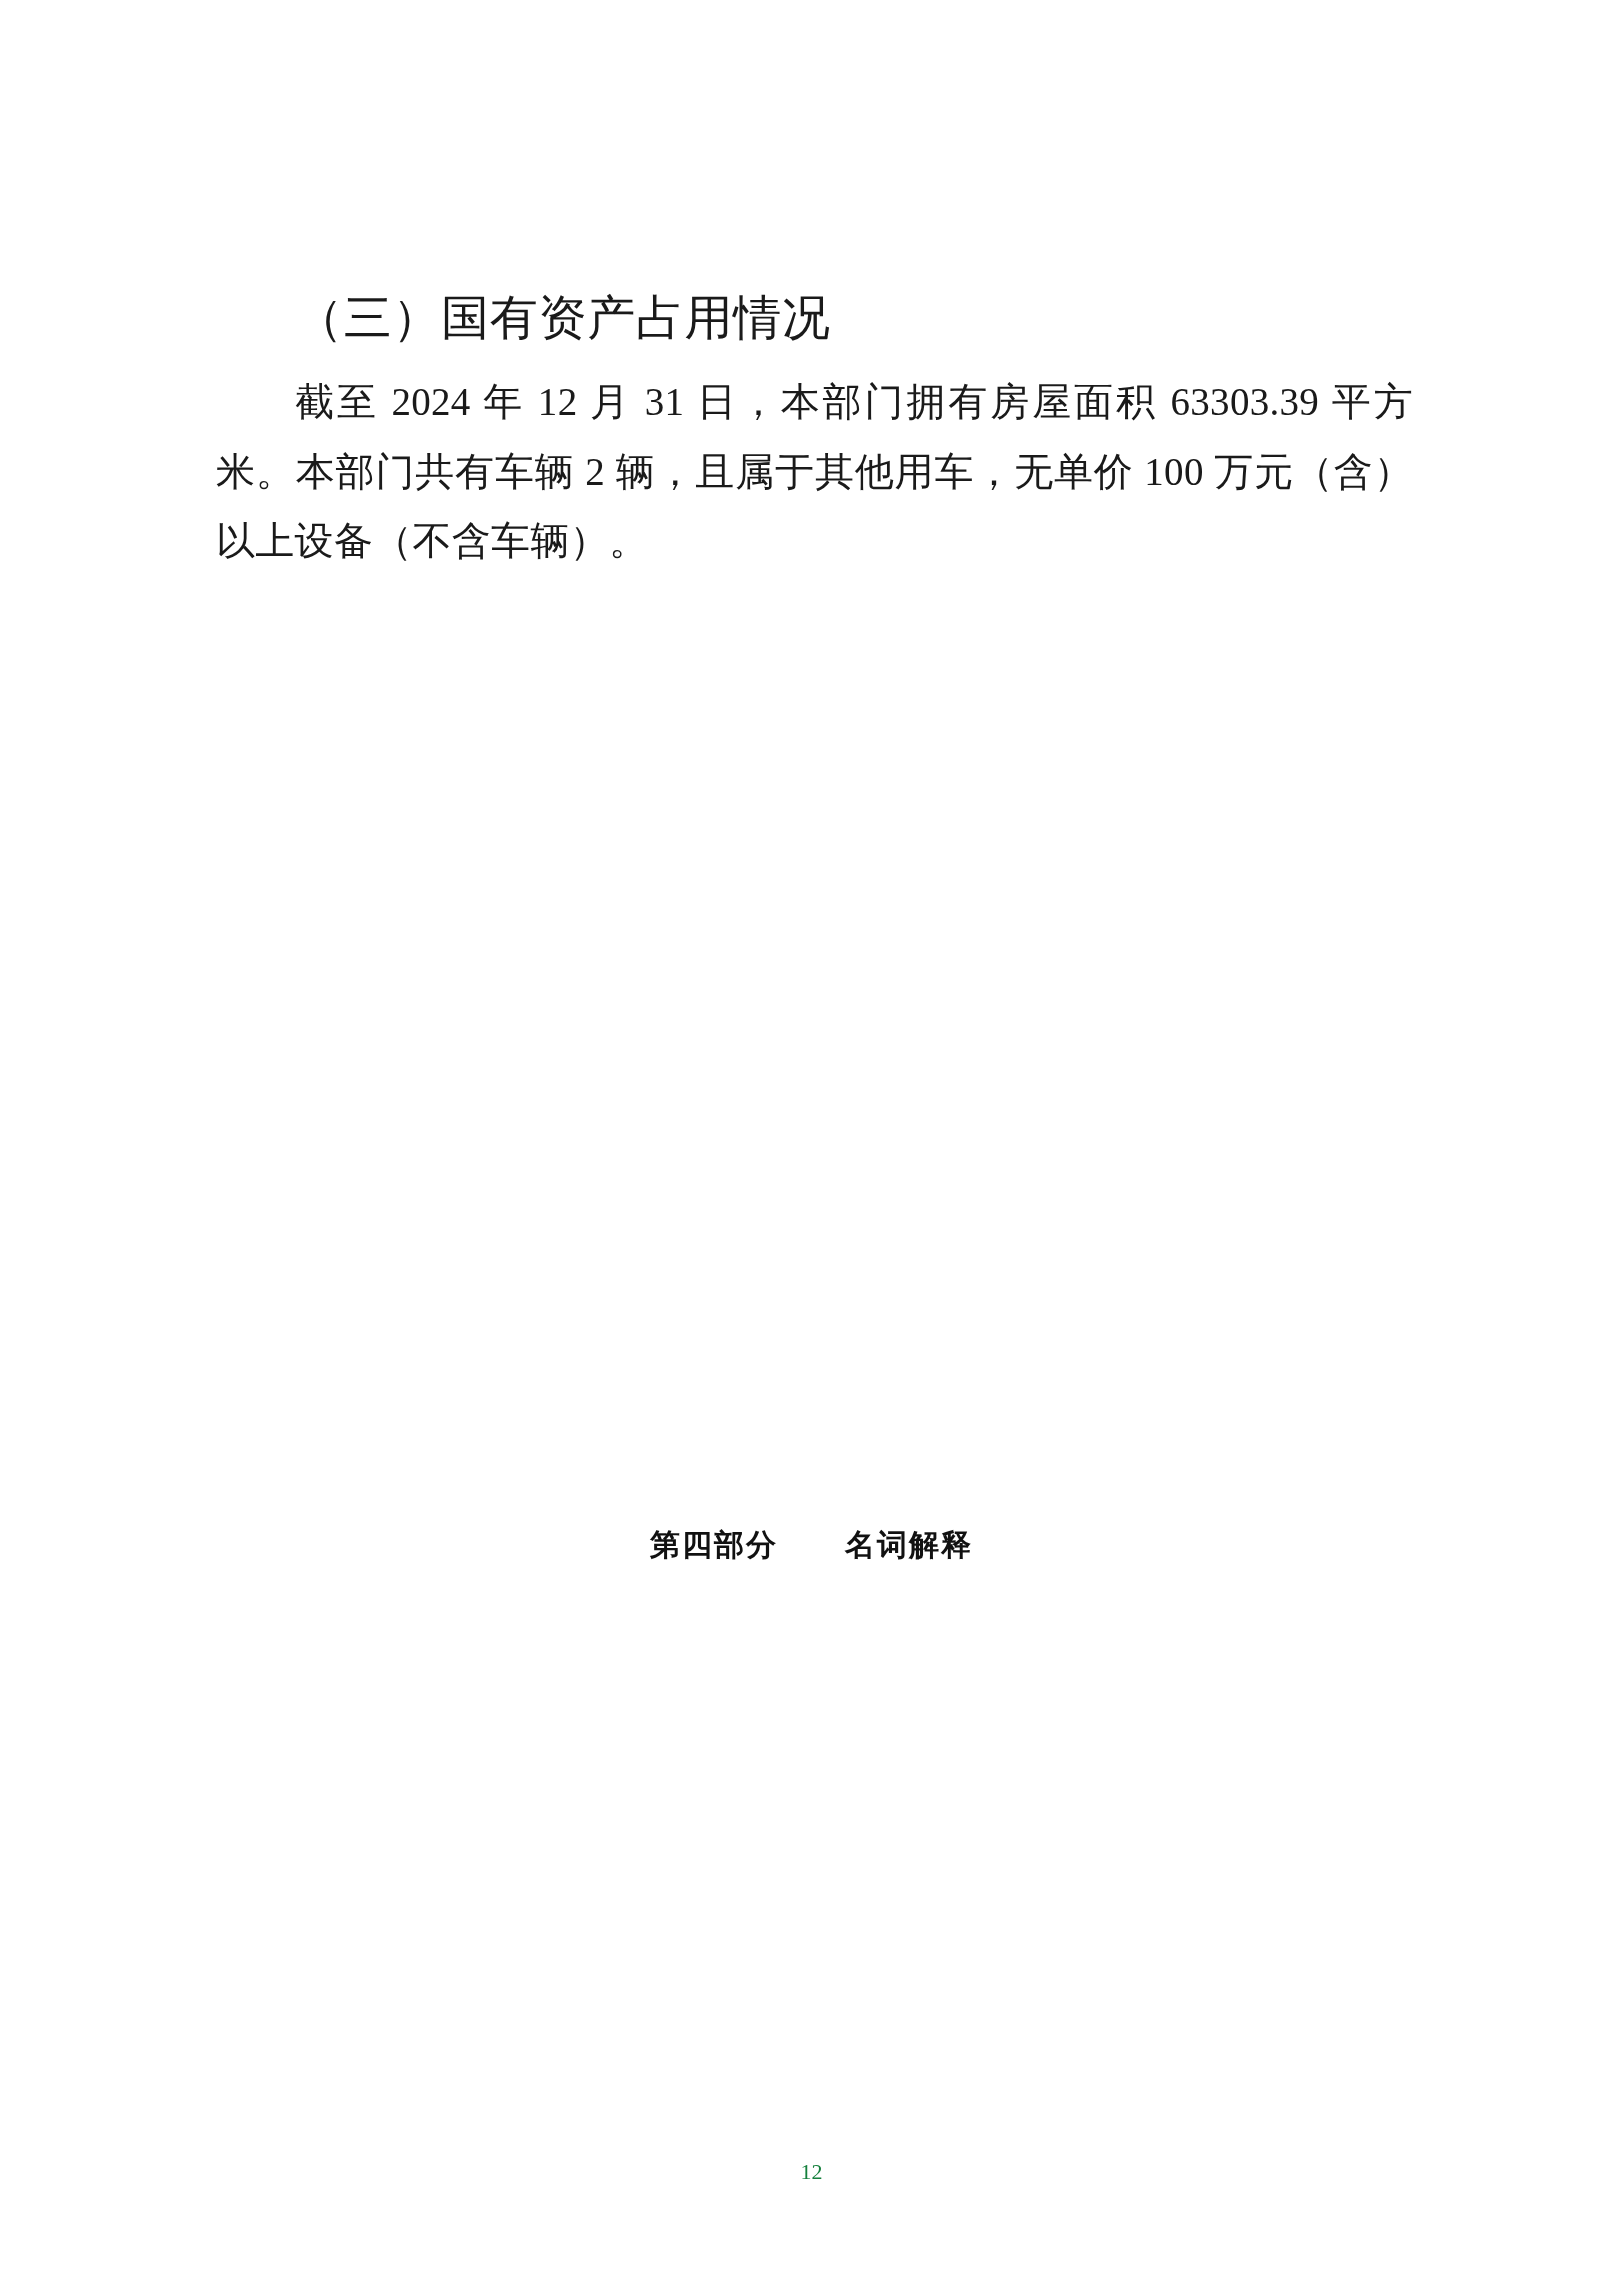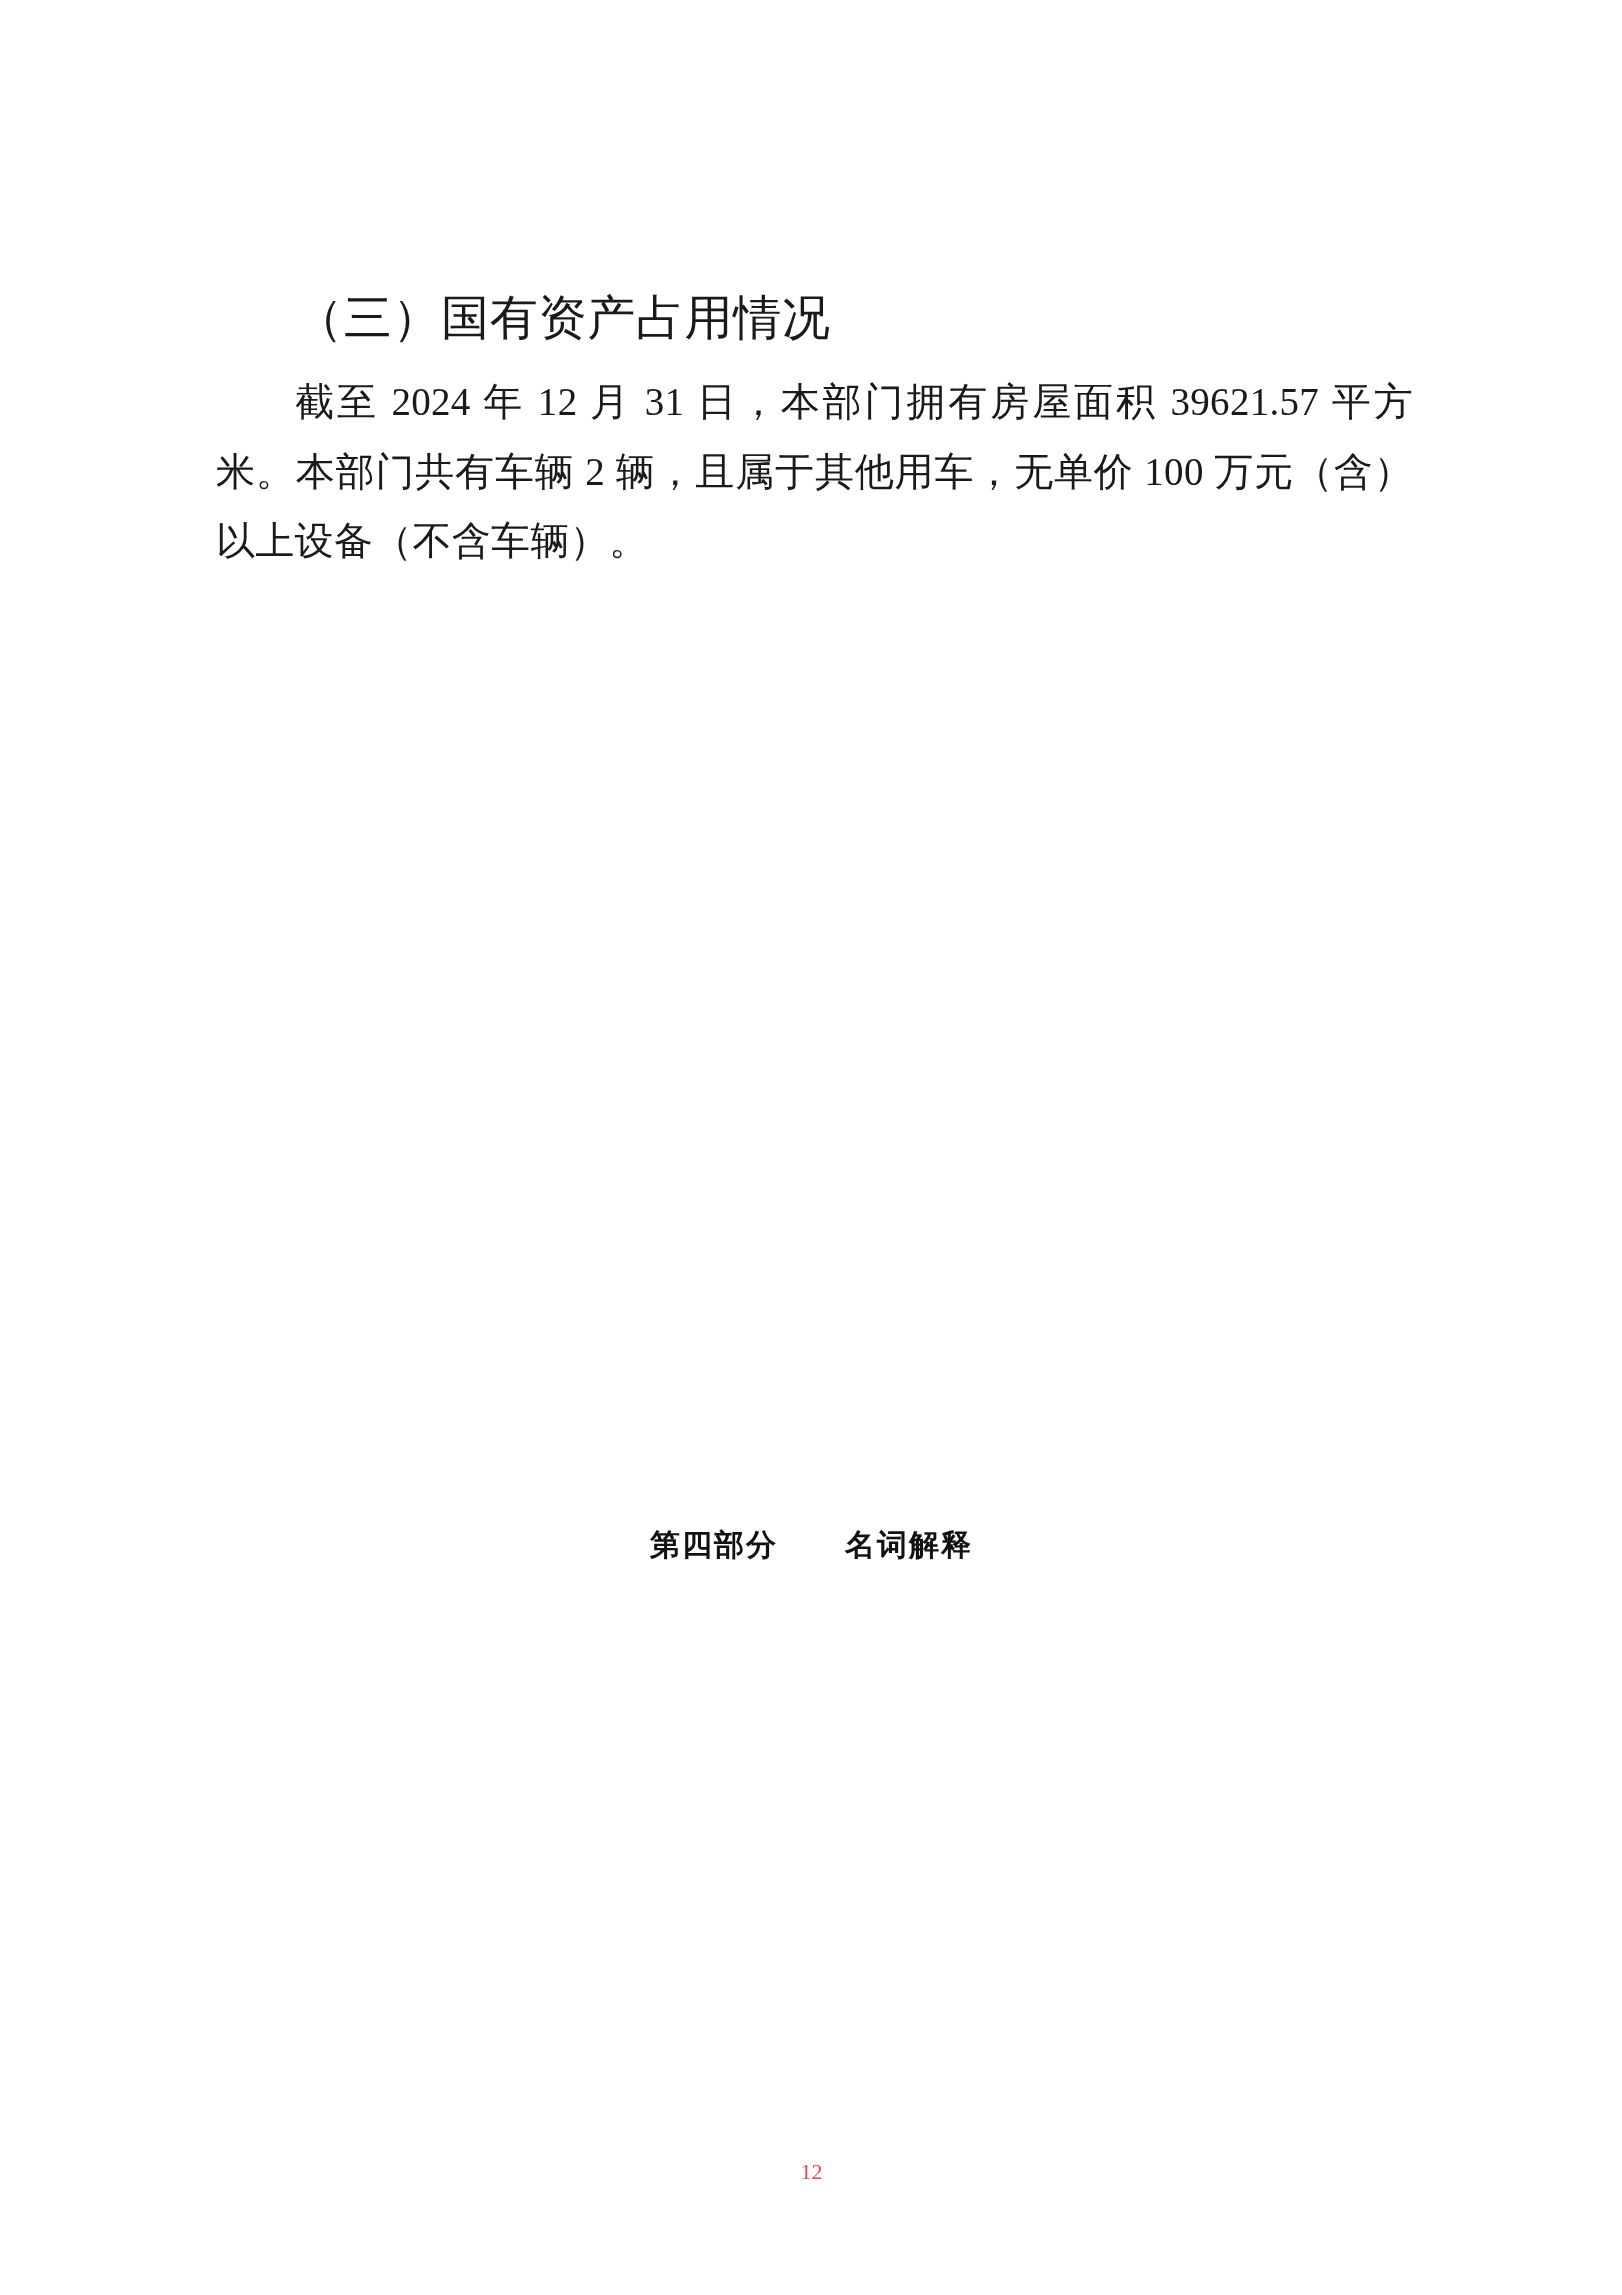--- a/index.html
+++ b/index.html
@@ -67,31 +67,31 @@
     width: 42px;
   }
   .page-number {
     position: absolute;
     left: 0;
     right: 0;
     bottom: 110px;
     text-align: center;
     font-size: 22px;
     font-family: "Liberation Serif", "DejaVu Serif", serif;
-    color: #ef4444;
+    color: #15803d;
   }
 </style>
 </head>
 <body>
 
 <div class="page">
 
   <div class="content">
     <h2 class="section-heading">（三）国有资产占用情况</h2>
-    <p class="body-para">截至 2024 年 12 月 31 日，本部门拥有房屋面积 39621.57 平方米。本部门共有车辆 2 辆，且属于其他用车，无单价 100 万元（含）以上设备（不含车辆）。</p>
+    <p class="body-para">截至 2024 年 12 月 31 日，本部门拥有房屋面积 63303.39 平方米。本部门共有车辆 2 辆，且属于其他用车，无单价 100 万元（含）以上设备（不含车辆）。</p>
   </div>
 
   <div class="part-title">
     <span>第四部分</span>
     <span class="gap"></span>
     <span>名词解释</span>
   </div>
 
   <div class="page-number">12</div>
 

